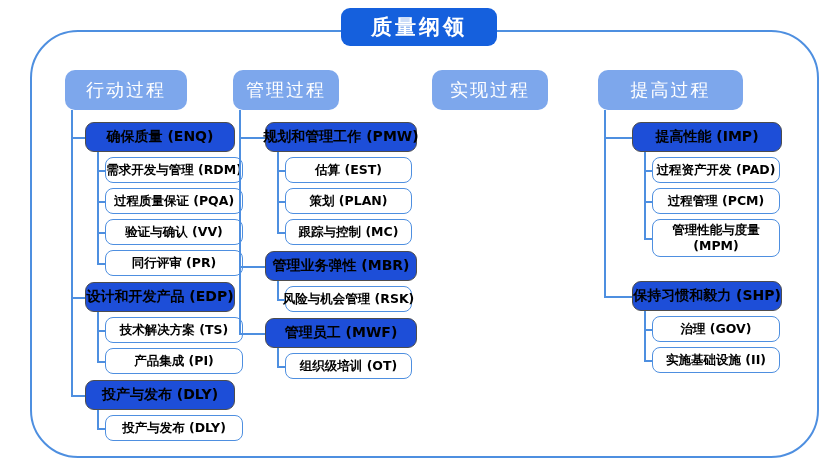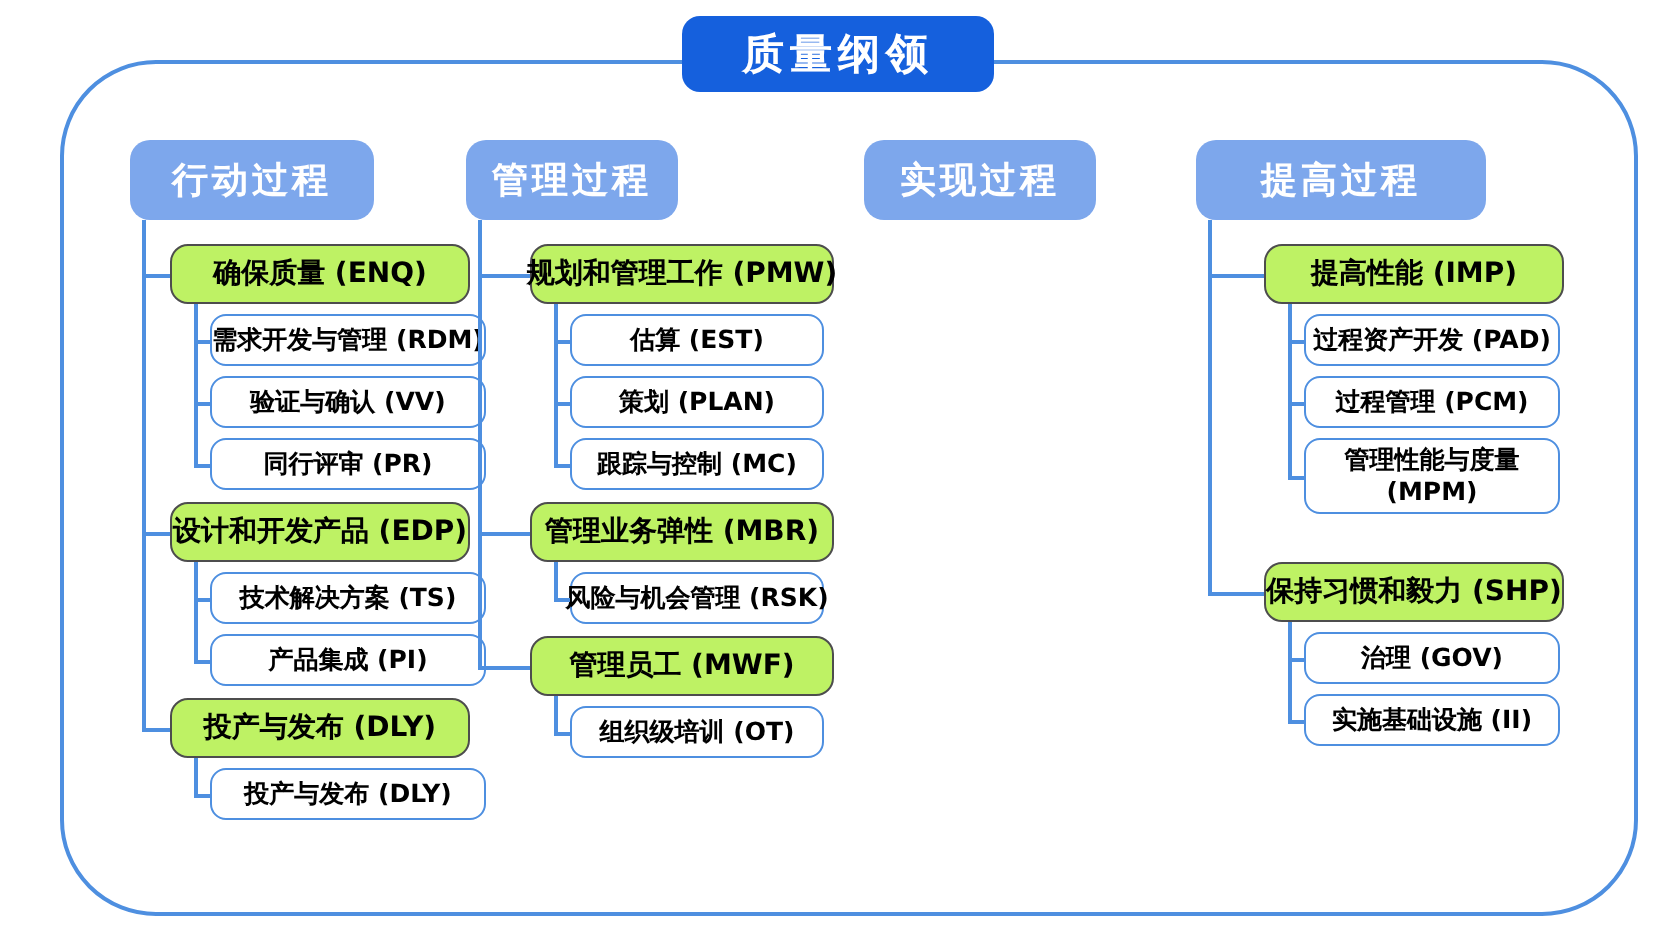--- a/index.html
+++ b/index.html
@@ -18,32 +18,32 @@
     position:absolute; left:341px; top:8px; width:156px; height:38px;
     background:#1560dd; border-radius:9px; color:#ffffff;
     display:flex; align-items:center; justify-content:center;
     font-size:21px; font-weight:bold; letter-spacing:3px; z-index:5;
   }
   
   .column { position:absolute; top:70px; }
   .col-header {
     height:40px; background:#7da7ec; border-radius:10px; color:#ffffff;
     display:flex; align-items:center; justify-content:center;
-    font-size:18px; font-weight:bold; letter-spacing:2px;
+    font-size:18px; font-weight:normal; letter-spacing:2px;
   }
   .groups { margin-left:6px; --line:#4e8fe0; }
   
   .gw { position:relative; --pt:6px; padding-top:var(--pt); padding-left:var(--stub); }
   .gw.first { --pt:12px; }
   .gw.spaced { --pt:24px; }
   .gw::before { content:""; position:absolute; left:0; top:0; width:1.5px; height:100%; background:var(--line); }
   .gw:last-child::before { height:calc(var(--pt) + 16px); }
   .gw::after { content:""; position:absolute; left:0; top:calc(var(--pt) + 15px); width:var(--stub); height:1.5px; background:var(--line); }
   .gbox {
-    height:30px; background:#bef264; border:1.6px solid #4d4d4d; border-radius:9px;
+    height:30px; background:#1d4ed8; border:1.6px solid #4d4d4d; border-radius:9px;
     display:flex; align-items:center; justify-content:center;
     font-size:14px; font-weight:bold; color:#000000; white-space:nowrap;
     box-sizing:border-box;
   }
   .children { margin-left:12px; }
   .cw { position:relative; padding-top:5px; padding-left:8px; }
   .cw::before { content:""; position:absolute; left:0; top:0; width:1.5px; height:100%; background:var(--line); }
   .cw:last-child::before { height:19px; }
   .cw::after { content:""; position:absolute; left:0; top:18px; width:8px; height:1.5px; background:var(--line); }
   .cw.tall:last-child::before { height:24px; }
@@ -72,20 +72,23 @@
   </div>
 
   <div class="column c1">
     <div class="col-header">行动过程</div>
     <div class="groups">
       <div class="gw first">
         <div class="gbox">确保质量 (ENQ)</div>
         <div class="children">
           <div class="cw">
               <div class="cbox">需求开发与管理 (RDM)</div>
+            </div>
+          <div class="cw">
+              <div class="cbox">过程质量保证 (PQA)</div>
             </div>
           <div class="cw">
               <div class="cbox">验证与确认 (VV)</div>
             </div>
           <div class="cw">
               <div class="cbox">同行评审 (PR)</div>
             </div>
         </div>
       </div>
       <div class="gw">

